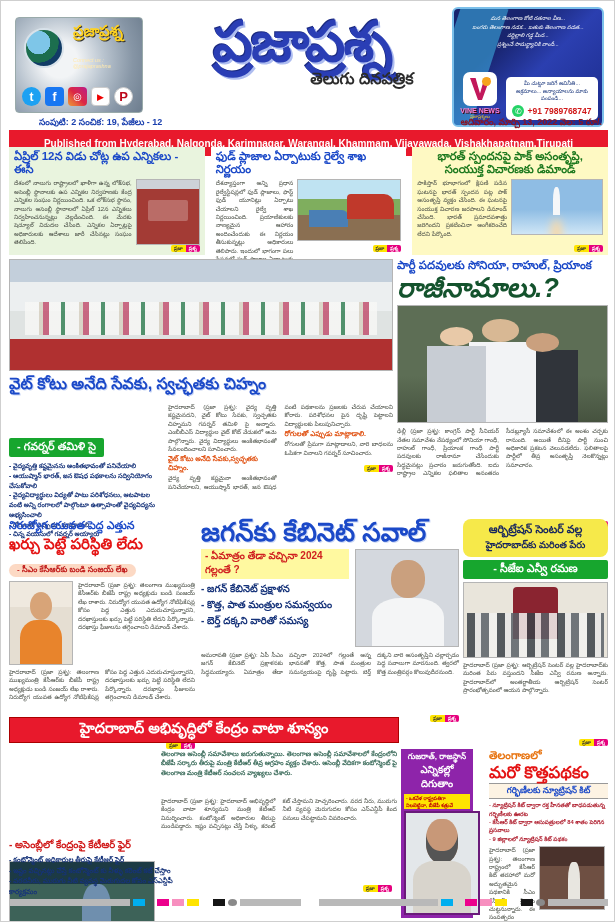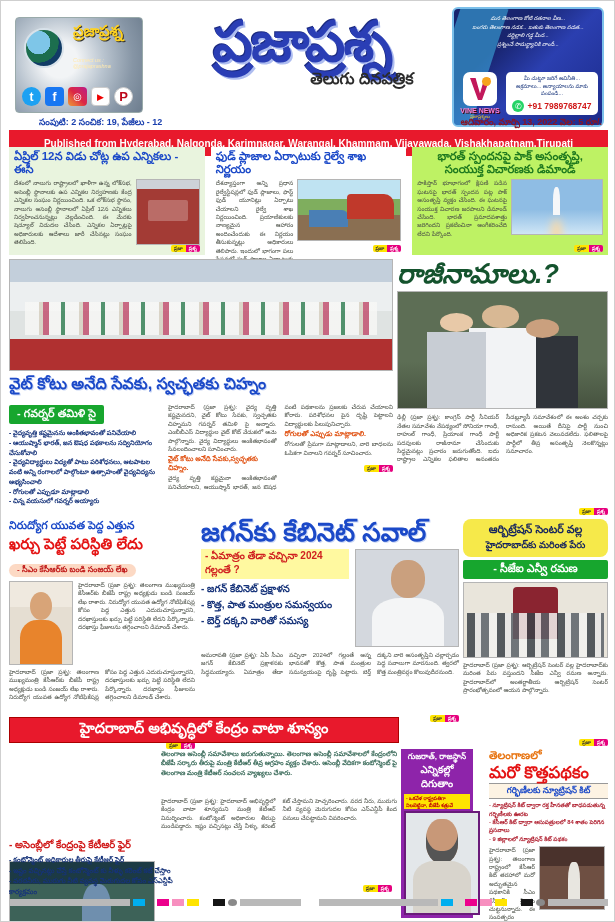--- a/index.html
+++ b/index.html
@@ -17,21 +17,21 @@
   .sic-fb{background:#1877f2;}
   .sic-ig{background:linear-gradient(45deg,#f09433,#e6683c,#dc2743,#cc2366,#bc1888);}
   .sic-yt{background:#fff;color:#e00;border:1px solid #ccc;font-size:9px;}
   .sic-pi{background:#fff;color:#bd081c;border:1px solid #ccc;border-radius:50%;font-size:13px;}
   .masthead{left:148px;top:14px;width:306px;text-align:center;}
   .masthead-title{font-size:56px;line-height:0.95;font-weight:bold;color:#2a3eb5;text-shadow:2px 2px 0 #aebdf0,-1px -1px 0 #1b2a80;letter-spacing:-2px;}
   .masthead-sub{font-size:16px;font-weight:bold;color:#2b2b2b;margin-top:2px;padding-left:120px;}
   .ad-box{right:10px;top:6px;width:152px;height:120px;background:linear-gradient(135deg,#18246e 0 30%,#2b3fb0 55%,#1b2a8a);border:2px solid #7cc0ea;border-radius:6px;padding:5px 6px;overflow:hidden;}
   .ad-box:before{content:"";position:absolute;left:-12px;top:-10px;width:46px;height:140px;background:#3fb6e8;transform:rotate(18deg);opacity:.55;}
   .ad-line{position:relative;color:#fff;font-size:5.5px;font-style:italic;text-align:center;line-height:1.55;}
-  .ad-bottom{position:absolute;left:4px;right:4px;bottom:5px;display:flex;gap:4px;align-items:flex-start;}
+  .ad-bottom{position:absolute;left:4px;right:4px;bottom:5px;display:flex;gap:4px;align-items:flex-end;}
   .vine-logo{width:44px;text-align:center;}
   .vine-v{width:34px;height:34px;margin:0 auto;background:#fff;border-radius:7px;position:relative;}
   .vine-v:before{content:"";position:absolute;left:7px;top:6px;width:20px;height:22px;background:#c2185b;clip-path:polygon(0 0,28% 0,50% 70%,72% 0,100% 0,60% 100%,40% 100%);}
   .vine-v:after{content:"";position:absolute;right:6px;top:5px;width:9px;height:9px;border-radius:50%;background:#f6a21d;}
   .vine-name{color:#ff7fd0;font-weight:bold;font-size:7px;margin-top:1px;text-shadow:1px 1px 0 #400;}
   .vine-sub{color:#ffd21f;font-size:4.5px;}
   .ad-offer{flex:1;background:#fff;border-radius:5px;padding:3px 4px;text-align:center;}
   .offer-line{color:#16337a;font-size:5.5px;line-height:1.4;}
   .phone-row{display:flex;align-items:center;justify-content:center;gap:3px;margin-top:2px;}
   .wa-ic{width:12px;height:12px;border-radius:50%;background:#25d366;color:#fff;font-size:8px;display:flex;align-items:center;justify-content:center;}
@@ -192,37 +192,37 @@
       <div class="tcard-h">ఫుడ్ ప్లాజాల ఏర్పాటుకు రైల్వే శాఖ నిర్ణయం</div>
       <div class="tcard-flex">
         <div class="body-txt" style="flex:1;">దేశవ్యాప్తంగా అన్ని ప్రధాన రైల్వేస్టేషన్లలో ఫుడ్ ప్లాజాలు, ఫాస్ట్ ఫుడ్ యూనిట్లు ఏర్పాటు చేయాలని రైల్వే శాఖ నిర్ణయించింది. ప్రయాణికులకు నాణ్యమైన ఆహారం అందించేందుకు ఈ నిర్ణయం తీసుకున్నట్లు అధికారులు తెలిపారు. ఇందులో భాగంగా పలు స్టేషన్లలో ఫుడ్ ప్లాజాల ఏర్పాటుకు టెండర్లు పిలవనున్నారు.</div>
         <div class="ph ph-train" style="width:104px;height:62px;"></div>
       </div>
       <span class="chip endchip">
           <span class="c1">ప్రజా</span>
           <span class="c2">ప్రశ్న</span>
         </span>
     </div>
-    <div class="tcard" style="background:#bef264;">
+    <div class="tcard" style="background:#fef9c3;">
       <div class="tcard-h green">భారత్ స్పందనపై పాక్ అసంతృప్తి, సంయుక్త విచారణకు డిమాండ్</div>
       <div class="tcard-flex">
         <div class="body-txt" style="flex:1;">పాకిస్తాన్ భూభాగంలో క్షిపణి పడిన ఘటనపై భారత్ స్పందన పట్ల పాక్ అసంతృప్తి వ్యక్తం చేసింది. ఈ ఘటనపై సంయుక్త విచారణ జరపాలని డిమాండ్ చేసింది. భారత్ ప్రమాదవశాత్తు జరిగిందని ప్రకటించినా అంగీకరించేది లేదని పేర్కొంది.</div>
         <div class="ph ph-missile" style="width:92px;height:56px;"></div>
       </div>
       <span class="chip endchip">
           <span class="c1">ప్రజా</span>
           <span class="c2">ప్రశ్న</span>
         </span>
     </div>
   </div>
 
   <div class="abs ph ph-docs" style="left:8px;top:258px;width:384px;height:112px;"></div>
   <div class="abs gov-headline">వైట్ కోటు అనేది సేవకు, స్వచ్ఛతకు చిహ్నం</div>
   <div class="abs gov-row">
-    <div style="width:152px;">
+    <div style="width:152px;margin-top:33px;">
       <span class="badge-green">- గవర్నర్ తమిళి సై</span>
       <div class="gov-points">
         <div>- వైద్యవృత్తి కష్టమైనను అంకితభావంతో పనిచేయాలి</div>
         <div>- ఆయుష్మాన్ భారత్, జన ఔషధ పథకాలను సద్వినియోగం చేసుకోవాలి</div>
         <div>- వైద్యవిద్యార్థులు విద్యతో పాటు పరిశోధనలు, ఆటపాటల వంటి అన్ని రంగాలలో పాల్గొంటూ ఉత్సాహంతో వైద్యవిద్యను అభ్యసించాలి</div>
         <div>- రోగులతో ఎప్పుడూ మాట్లాడాలి</div>
         <div>- చిన్న వయసులో గవర్నర్ అయ్యారు</div>
       </div>
     </div>
     <div class="gov-body">
@@ -232,20 +232,21 @@
       <div class="subhead">రోగులతో ఎప్పుడు మాట్లాడాలి.</div>
       <div class="body-txt">రోగులతో ప్రేమగా మాట్లాడాలని, వారి బాధలను ఓపికగా వినాలని గవర్నర్ సూచించారు.</div>
       <div style="text-align:right;margin-top:2px;"><span class="chip">
             <span class="c1">ప్రజా</span>
             <span class="c2">ప్రశ్న</span>
           </span></div>
     </div>
   </div>
 
   <div class="abs cong">
+    <div class="kicker-blue">పార్టీ పదవులకు సోనియా, రాహుల్, ప్రియాంక</div>
     <div class="cong-headline">రాజీనామాలు.?</div>
     <div class="ph ph-gandhi" style="width:211px;height:118px;"></div>
     <div class="body-txt" style="column-count:2;column-gap:7px;margin-top:4px;height:88px;">ఢిల్లీ (ప్రజా ప్రశ్న): కాంగ్రెస్ పార్టీ సీనియర్ నేతల సమావేశం నేపథ్యంలో సోనియా గాంధీ, రాహుల్ గాంధీ, ప్రియాంక గాంధీ పార్టీ పదవులకు రాజీనామా చేసేందుకు సిద్ధమైనట్లు ప్రచారం జరుగుతోంది. ఐదు రాష్ట్రాల ఎన్నికల ఫలితాల అనంతరం సీడబ్ల్యూసీ సమావేశంలో ఈ అంశం చర్చకు రానుంది. అయితే దీనిపై పార్టీ నుంచి అధికారిక ప్రకటన వెలువడలేదు. ఫలితాలపై పార్టీలో తీవ్ర అసంతృప్తి నెలకొన్నట్లు సమాచారం.</div>
     <div style="text-align:right;"><span class="chip">
           <span class="c1">ప్రజా</span>
           <span class="c2">ప్రశ్న</span>
         </span></div>
   </div>
 
   <div class="abs sanjay">

